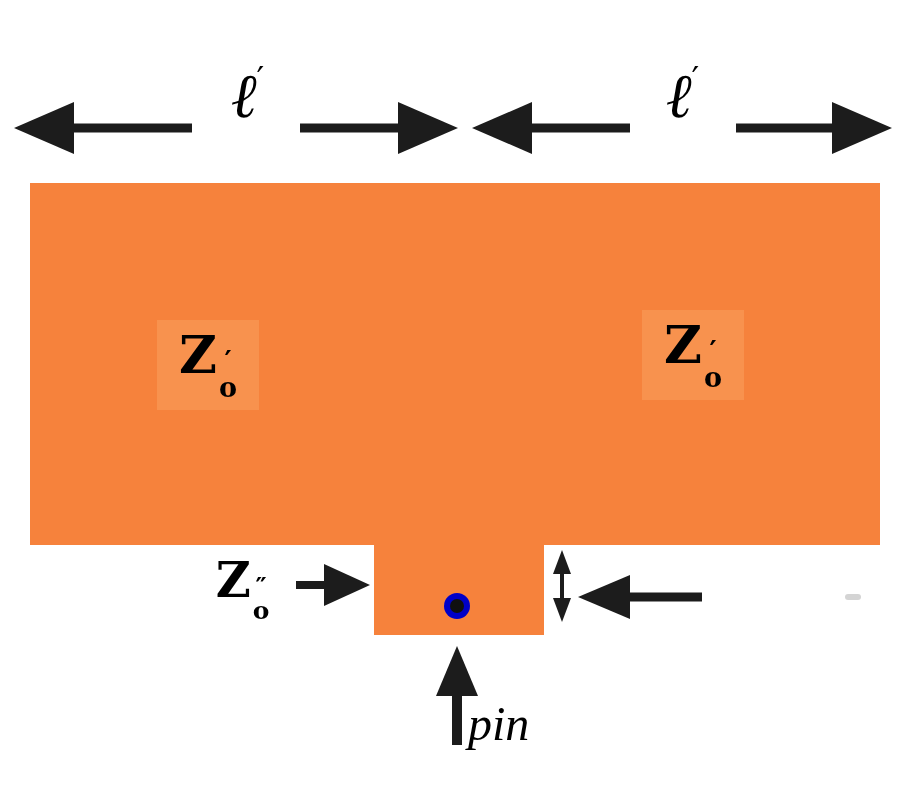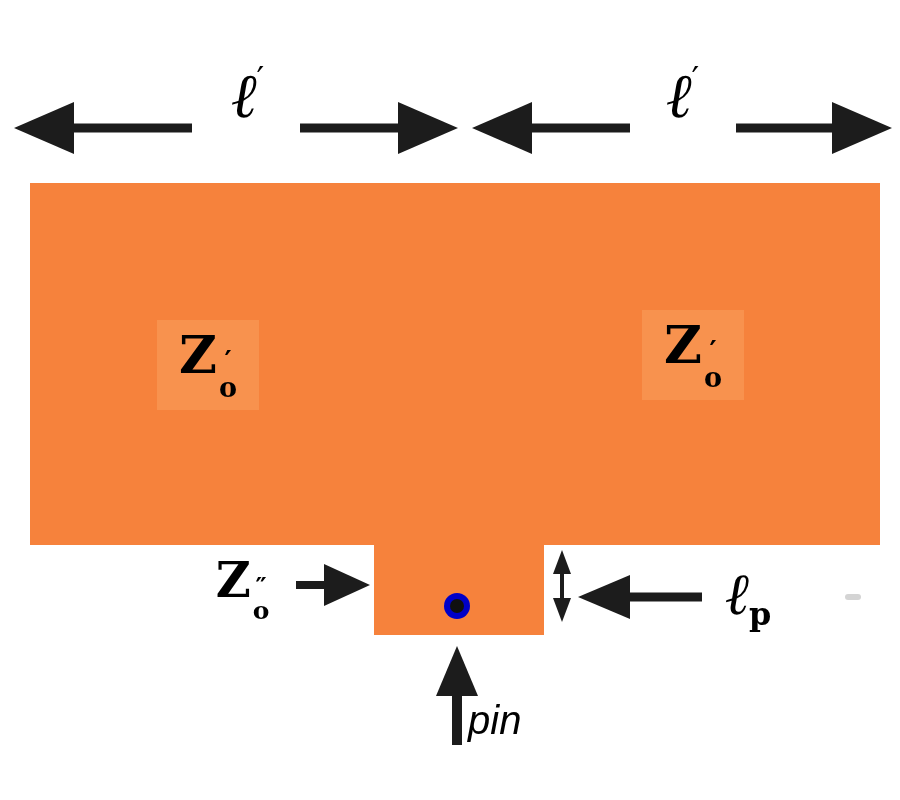--- a/index.html
+++ b/index.html
@@ -20,22 +20,22 @@
   .ell-label{font-size:62px;font-style:italic;line-height:1;}
   .ell-label .mark{font-size:0.55em;vertical-align:0.75em;font-style:normal;}
   .z-label{font-weight:bold;font-size:52px;line-height:1;}
   .z-label .zcol{
     display:inline-flex;flex-direction:column;align-items:center;
     font-size:0.52em;line-height:0.95;margin-left:2px;vertical-align:0.08em;
   }
   .ellp-label{font-size:58px;font-style:italic;line-height:1;}
   .ellp-label .psub{font-size:0.55em;font-style:normal;vertical-align:-0.35em;font-weight:bold;}
   .pin-label{
-    font-family:Liberation Sans, sans-serif;font-style:italic;
-    font-size:40px;line-height:1;
+    font-family:Liberation Serif, serif;font-style:italic;
+    font-size:48px;line-height:1;
   }
   .artifact{
     position:absolute;left:845px;top:594px;width:16px;height:6px;
     background:#c9c9c9;border-radius:3px;opacity:.8;
   }
 </style>
 </head>
 <body>
 
 <div class="stage">
@@ -110,21 +110,18 @@
         </span></span>
   </div>
 
   <div class="lbl center z-label" style="left:185px;top:553px;width:115px;height:72px;font-size:48px;">
     <span><span>Z</span><span class="zcol">
           <span>″</span>
           <span>o</span>
         </span></span>
   </div>
 
-  <div class="lbl center ellp-label" style="left:700px;top:556px;width:96px;height:84px;">
-    <span><span>ℓ</span><span class="psub">p</span></span>
-  </div>
 
   <div class="lbl pin-label" style="left:468px;top:700px;">pin</div>
 
   <div class="artifact"></div>
 
 </div>
 
 </body></html>

